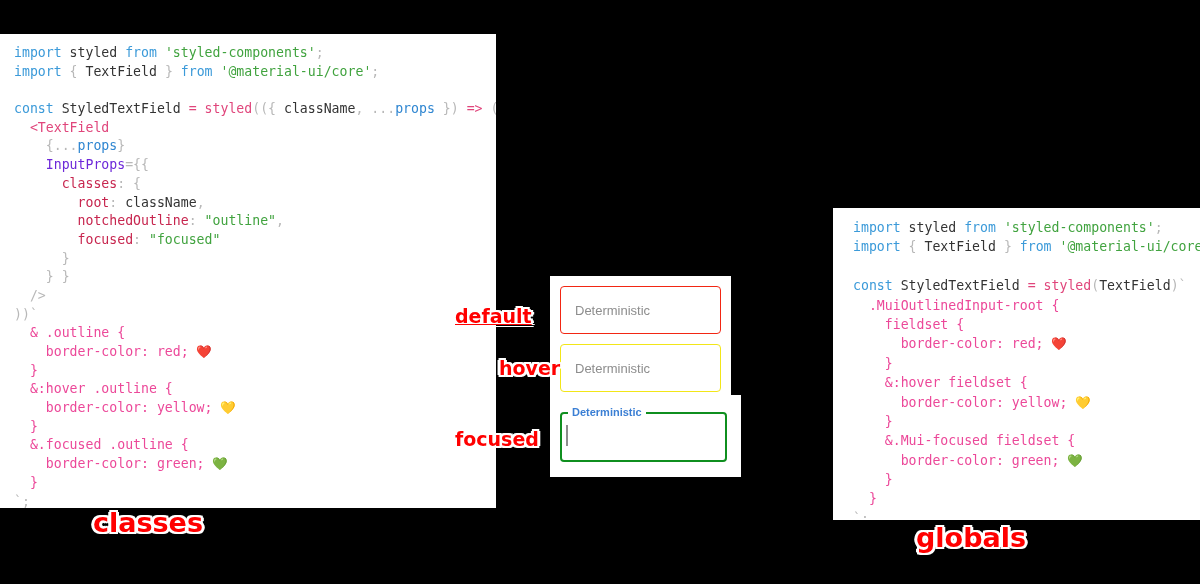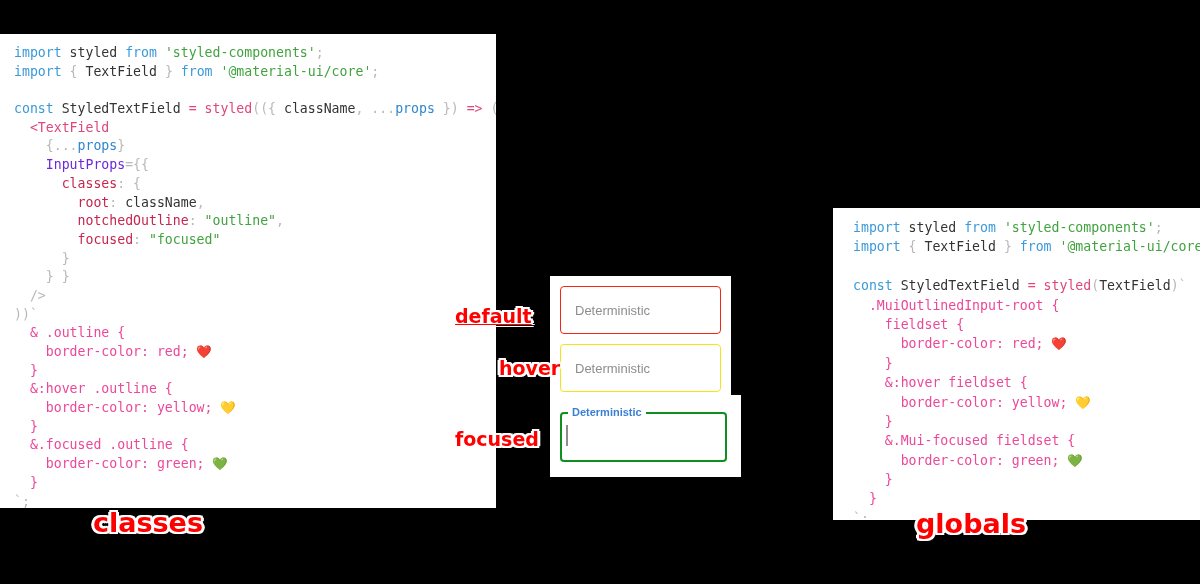--- a/index.html
+++ b/index.html
@@ -143,21 +143,21 @@
        0   -2px 0 #fff,  0    2px 0 #fff,
       -3px  0   0 #fff,  3px  0   0 #fff;
     white-space: nowrap;
   }
   .callout-state { font-size: 19px; }
   .callout-title { font-size: 27px; }
   #callout-default { left: 455px; top: 305px; text-decoration: underline; }
   #callout-hover   { left: 458px; top: 357px; margin-left: 41px; }
   #callout-focused { left: 455px; top: 428px; }
   #callout-classes { left: 93px;  top: 507px; }
-  #callout-globals { left: 916px; top: 508px; }
+  #callout-globals { left: 916px; top: 522px; }
 </style>
 </head>
 <body>
 
 <div class="code-panel" id="panel-classes">
   <div class="code-body"><div class="code-line"><span class="t-kw">import</span><span class="t-plain"> styled </span><span class="t-kw">from</span><span class="t-str"> 'styled-components'</span><span class="t-punct">;</span></div><div class="code-line"><span class="t-kw">import</span><span class="t-punct"> { </span><span class="t-plain">TextField</span><span class="t-punct"> } </span><span class="t-kw">from</span><span class="t-str"> '@material-ui/core'</span><span class="t-punct">;</span></div><div class="code-line">&nbsp;</div><div class="code-line"><span class="t-kw">const</span><span class="t-plain"> StyledTextField </span><span class="t-fn">=</span><span class="t-fn"> styled</span><span class="t-punct">(({ </span><span class="t-plain">className</span><span class="t-punct">, ...</span><span class="t-prop">props</span><span class="t-punct"> }) </span><span class="t-fn">=&gt;</span><span class="t-punct"> (</span></div><div class="code-line"><span class="t-plain">  </span><span class="t-fn">&lt;TextField</span></div><div class="code-line"><span class="t-punct">    {...</span><span class="t-prop">props</span><span class="t-punct">}</span></div><div class="code-line"><span class="t-attr">    InputProps</span><span class="t-punct">={{</span></div><div class="code-line"><span class="t-key">      classes</span><span class="t-punct">: {</span></div><div class="code-line"><span class="t-key">        root</span><span class="t-punct">: </span><span class="t-plain">className</span><span class="t-punct">,</span></div><div class="code-line"><span class="t-key">        notchedOutline</span><span class="t-punct">: </span><span class="t-str">"outline"</span><span class="t-punct">,</span></div><div class="code-line"><span class="t-key">        focused</span><span class="t-punct">: </span><span class="t-str">"focused"</span></div><div class="code-line"><span class="t-punct">      }</span></div><div class="code-line"><span class="t-punct">    } }</span></div><div class="code-line"><span class="t-punct">  /&gt;</span></div><div class="code-line"><span class="t-punct">))</span><span class="t-tick">`</span></div><div class="code-line"><span class="t-css">  &amp; .outline {</span></div><div class="code-line"><span class="t-css">    border-color: red; </span><span class="emoji">❤️</span></div><div class="code-line"><span class="t-css">  }</span></div><div class="code-line"><span class="t-css">  &amp;:hover .outline {</span></div><div class="code-line"><span class="t-css">    border-color: yellow; </span><span class="emoji">💛</span></div><div class="code-line"><span class="t-css">  }</span></div><div class="code-line"><span class="t-css">  &amp;.focused .outline {</span></div><div class="code-line"><span class="t-css">    border-color: green; </span><span class="emoji">💚</span></div><div class="code-line"><span class="t-css">  }</span></div><div class="code-line"><span class="t-tick">`</span><span class="t-punct">;</span></div></div>
 </div>
 
 <div class="code-panel" id="panel-globals">
   <div class="code-body"><div class="code-line"><span class="t-kw">import</span><span class="t-plain"> styled </span><span class="t-kw">from</span><span class="t-str"> 'styled-components'</span><span class="t-punct">;</span></div><div class="code-line"><span class="t-kw">import</span><span class="t-punct"> { </span><span class="t-plain">TextField</span><span class="t-punct"> } </span><span class="t-kw">from</span><span class="t-str"> '@material-ui/core'</span></div><div class="code-line">&nbsp;</div><div class="code-line"><span class="t-kw">const</span><span class="t-plain"> StyledTextField </span><span class="t-fn">=</span><span class="t-fn"> styled</span><span class="t-punct">(</span><span class="t-plain">TextField</span><span class="t-punct">)</span><span class="t-tick">`</span></div><div class="code-line"><span class="t-css">  .MuiOutlinedInput-root {</span></div><div class="code-line"><span class="t-css">    fieldset {</span></div><div class="code-line"><span class="t-css">      border-color: red; </span><span class="emoji">❤️</span></div><div class="code-line"><span class="t-css">    }</span></div><div class="code-line"><span class="t-css">    &amp;:hover fieldset {</span></div><div class="code-line"><span class="t-css">      border-color: yellow; </span><span class="emoji">💛</span></div><div class="code-line"><span class="t-css">    }</span></div><div class="code-line"><span class="t-css">    &amp;.Mui-focused fieldset {</span></div><div class="code-line"><span class="t-css">      border-color: green; </span><span class="emoji">💚</span></div><div class="code-line"><span class="t-css">    }</span></div><div class="code-line"><span class="t-css">  }</span></div><div class="code-line"><span class="t-tick">`</span><span class="t-punct">;</span></div></div>

